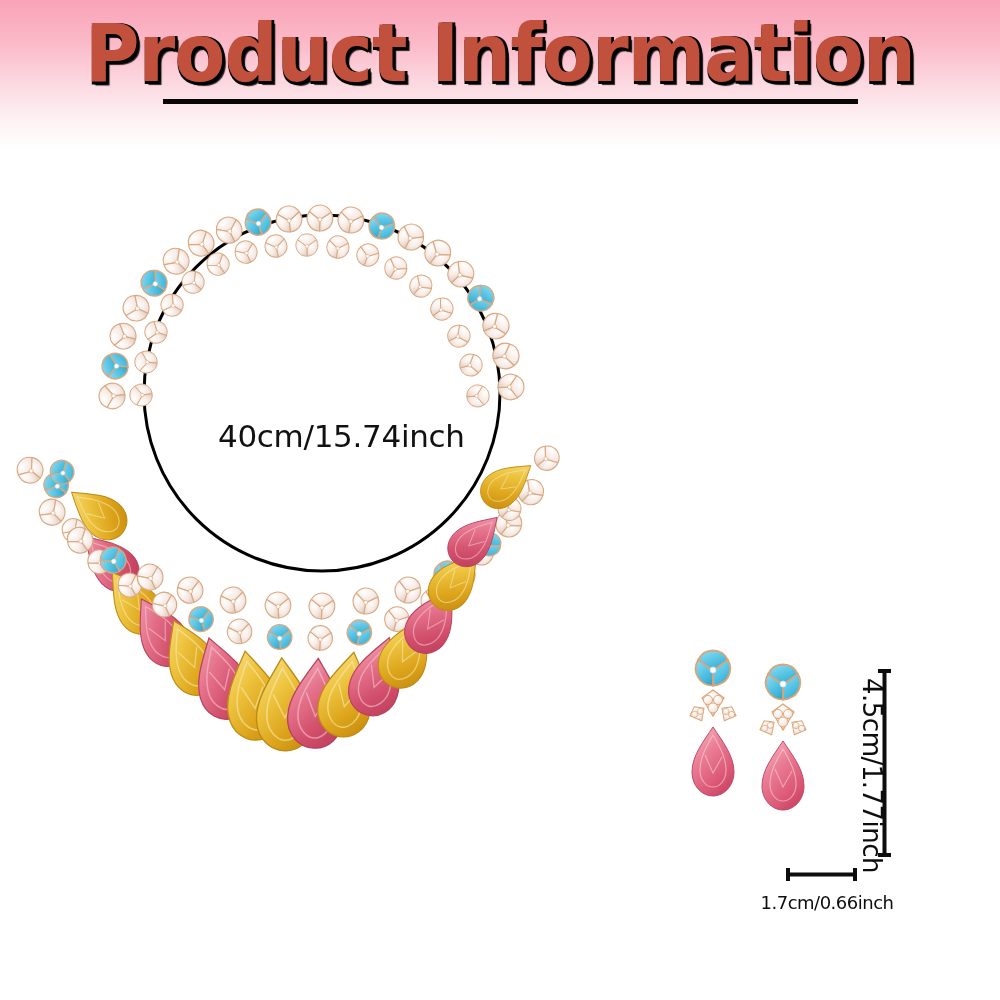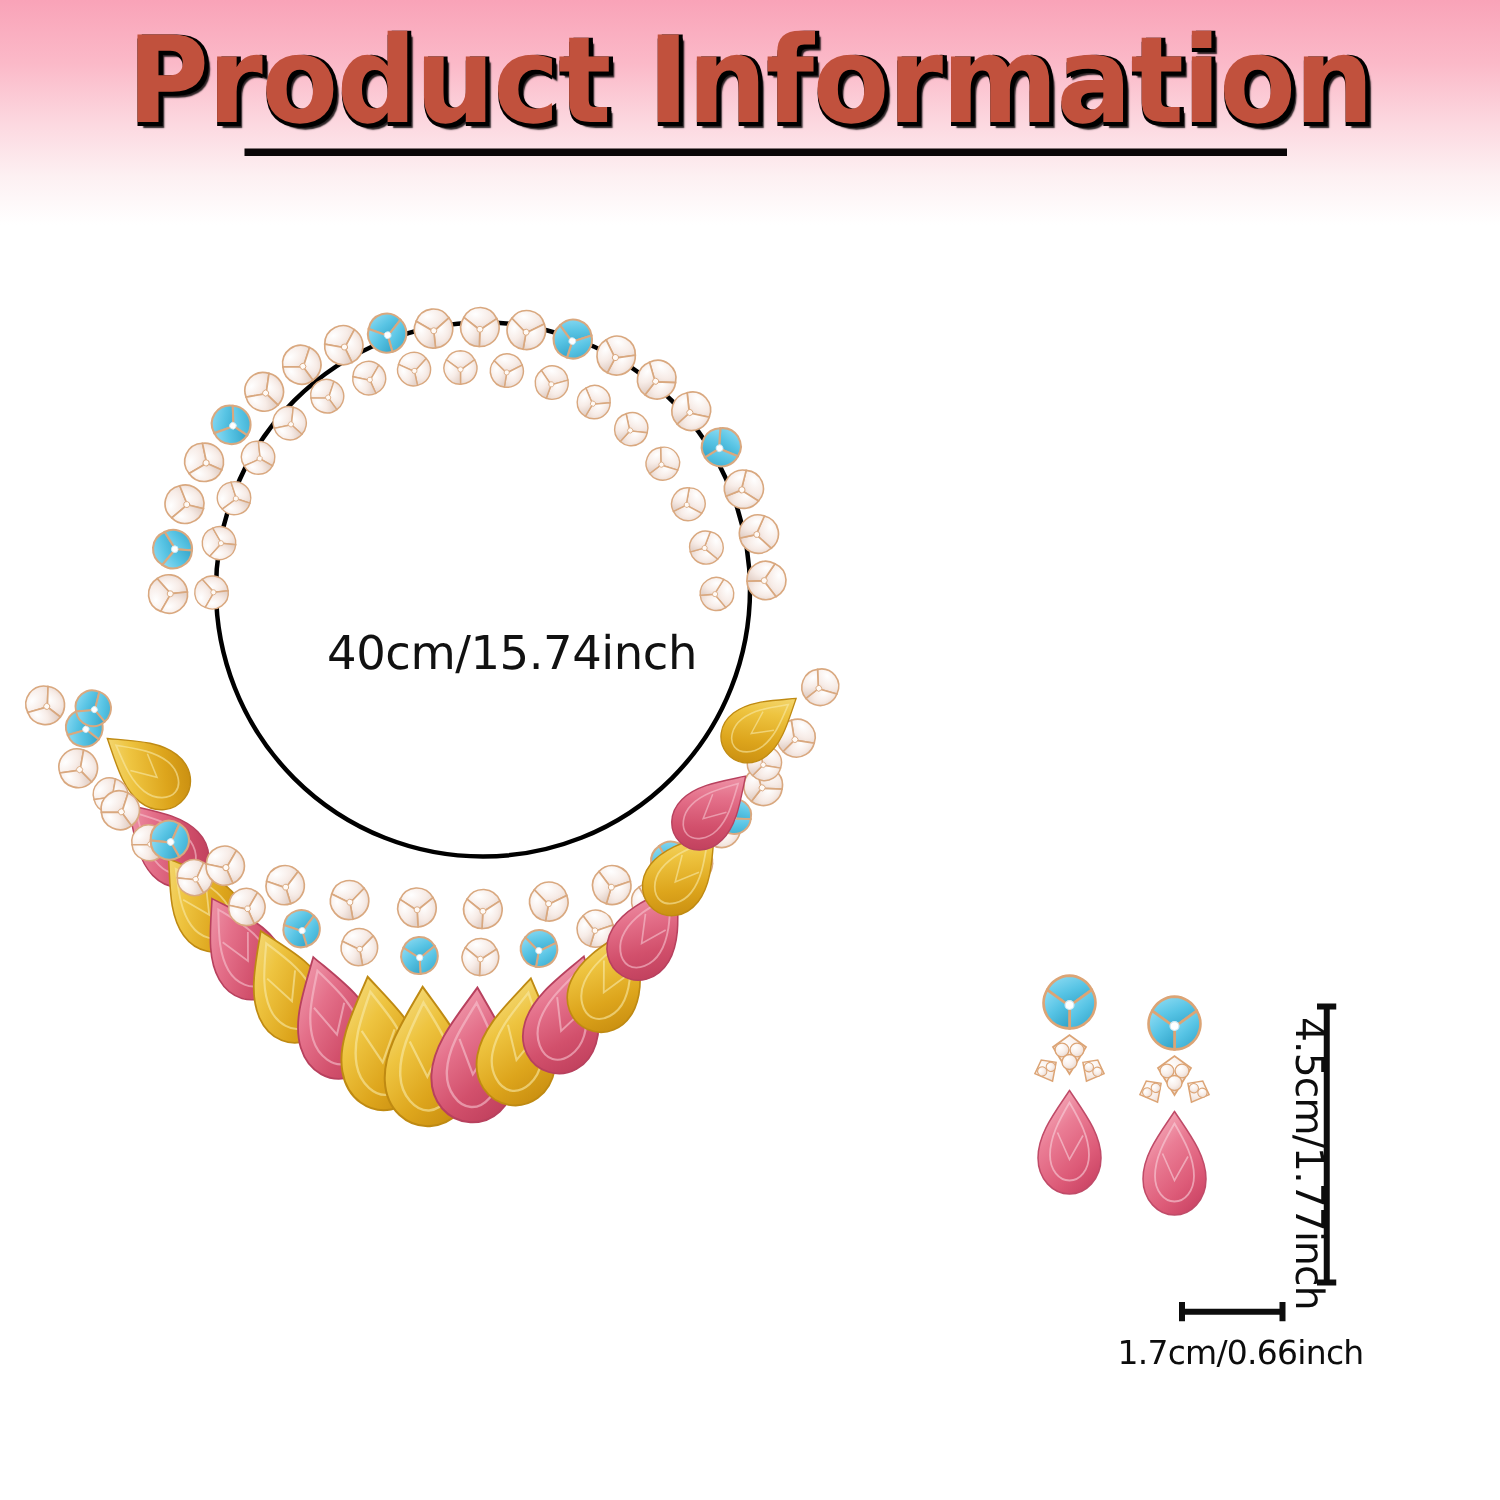--- a/index.html
+++ b/index.html
@@ -144,21 +144,21 @@
     width: 73px;
     height: 13px;
   }
   #width-dim-label {
     position: absolute;
     left: 0;
     top: 20px;
     width: 200px;
     text-align: center;
     font-family: "DejaVu Sans", sans-serif;
-    font-size: 22px;
+    font-size: 18px;
     line-height: 30px;
     color: #0d0d0d;
     letter-spacing: -0.5px;
     white-space: nowrap;
   }
 </style>
 </head>
 <body>
 
 <div id="page">

